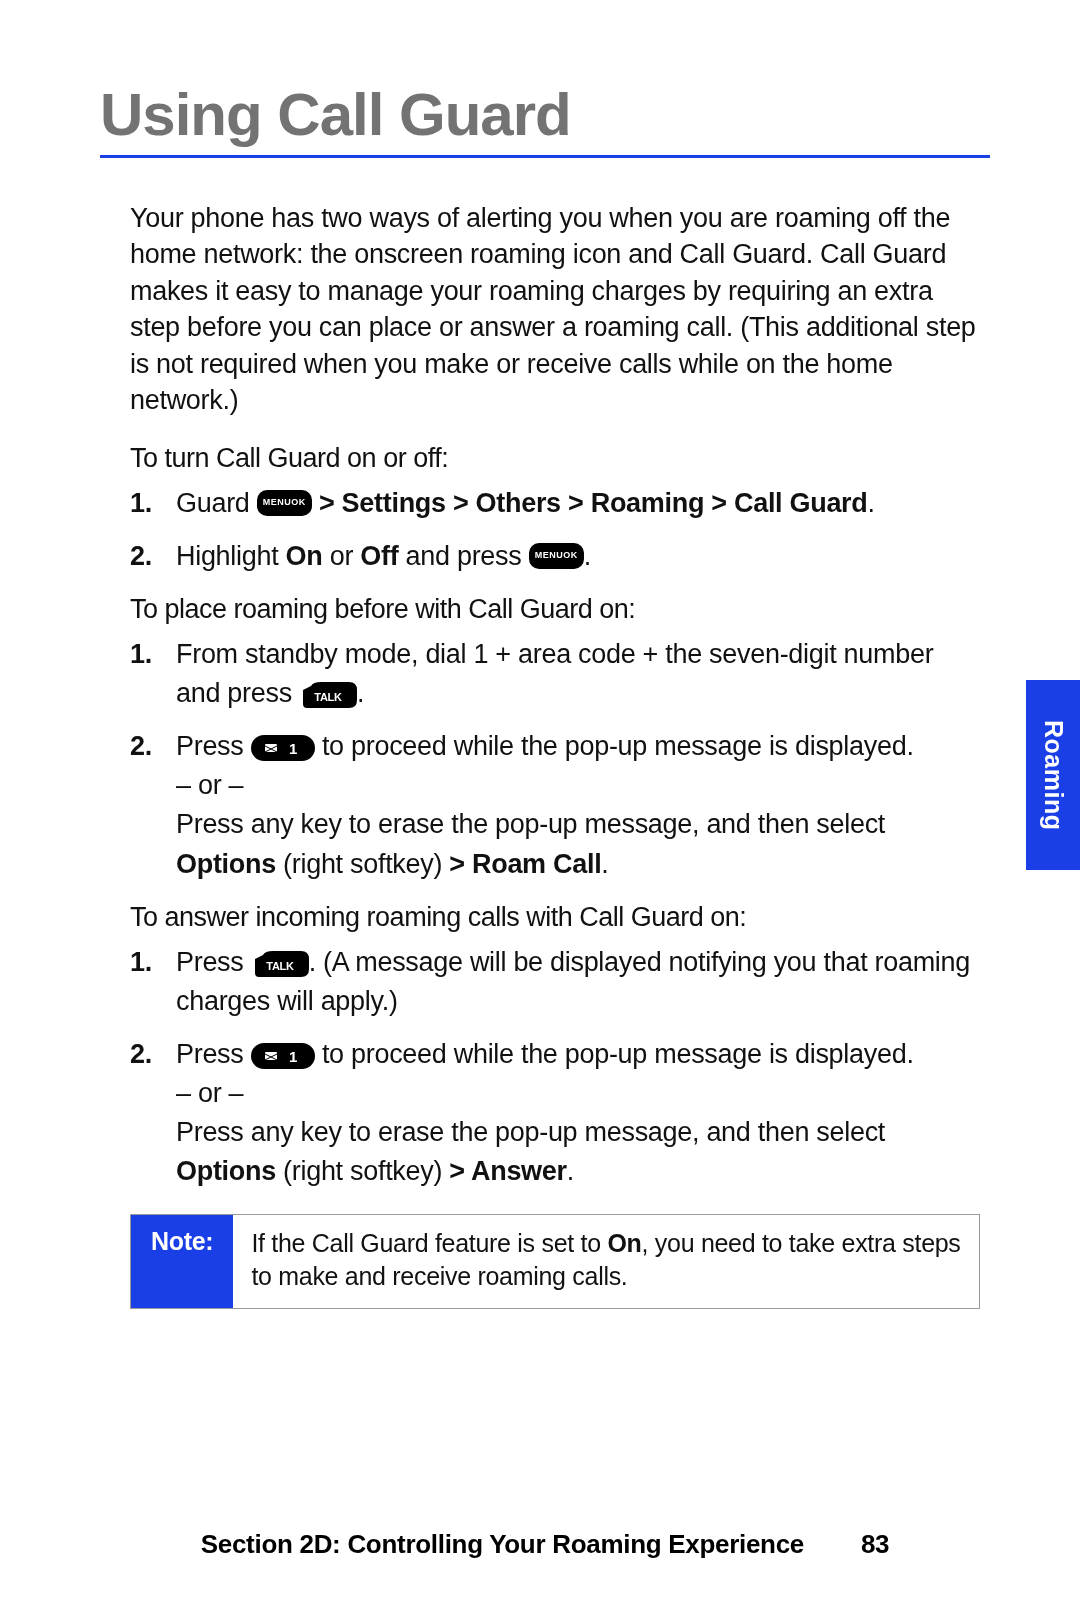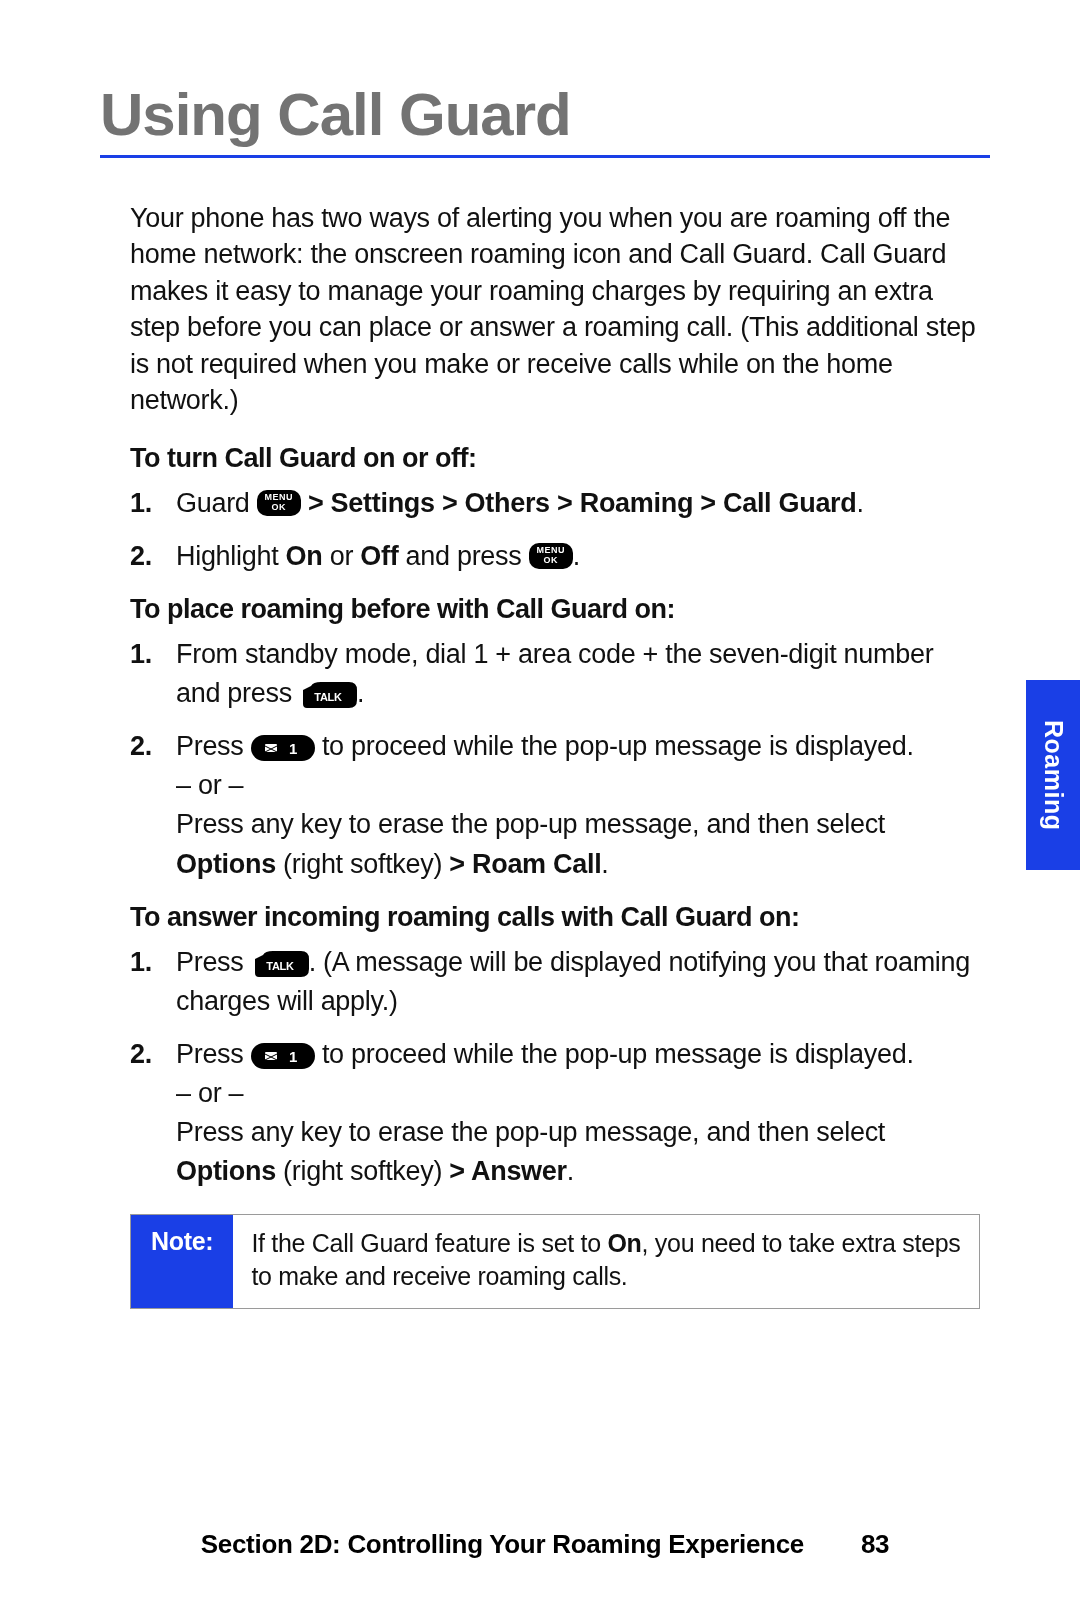--- a/index.html
+++ b/index.html
@@ -28,21 +28,21 @@
   .content { padding-left: 30px; padding-right: 10px; }
   p.intro {
     font-size: 27px;
     line-height: 1.35;
     color: #111;
     margin-bottom: 24px;
     font-stretch: condensed;
   }
   .subhead {
     font-size: 27px;
-    font-weight: 700;
+    font-weight: 400;
     color: #111;
     margin: 18px 0 10px 0;
     letter-spacing: -0.5px;
   }
   ol.steps {
     list-style: none;
     padding-left: 46px;
     margin-bottom: 16px;
   }
   ol.steps > li {
@@ -53,21 +53,20 @@
     position: relative;
   }
   ol.steps > li .num {
     position: absolute;
     left: -46px;
     font-weight: 700;
   }
   .b { font-weight: 700; }
   .key-menu {
     display: inline-flex;
-    flex-direction: column;
     align-items: center;
     justify-content: center;
     background: #000;
     color: #fff;
     border-radius: 10px;
     padding: 2px 6px 3px 6px;
     font-size: 10px;
     line-height: 10px;
     font-weight: 700;
     vertical-align: middle;

